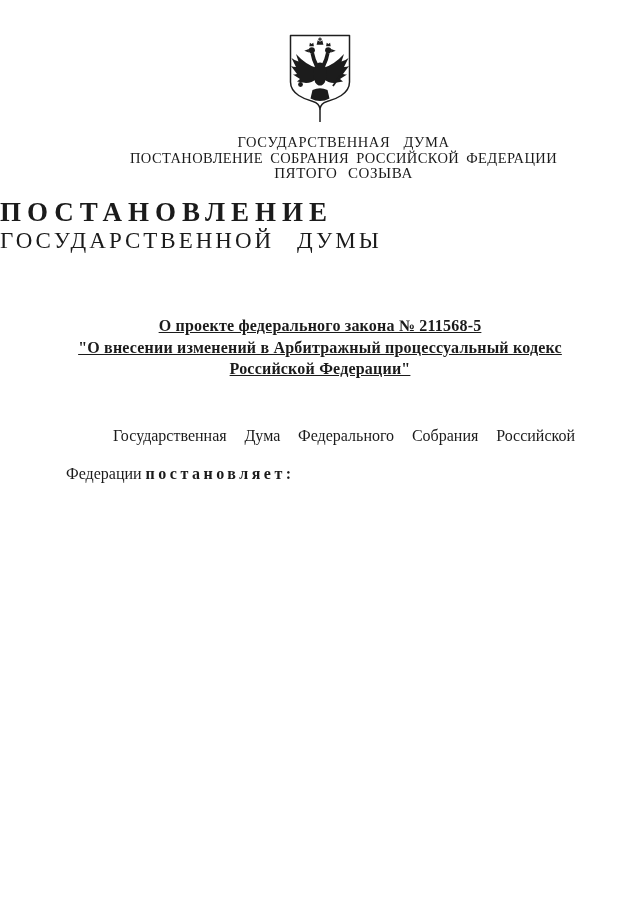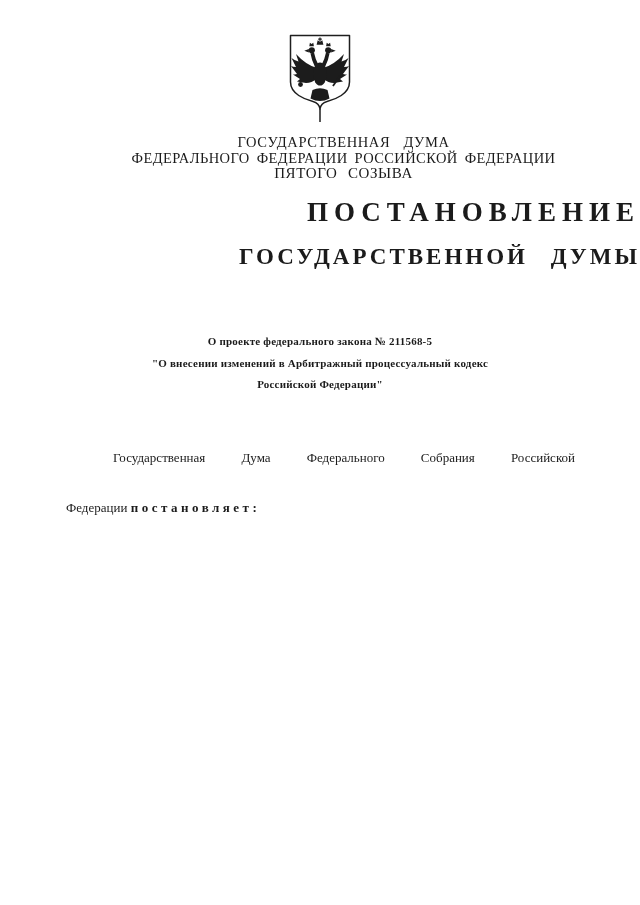--- a/index.html
+++ b/index.html
@@ -25,40 +25,40 @@
   }
   .org-line2 {
     font-size: 14.5px; line-height: 16px;
     letter-spacing: 0.4px; word-spacing: 3px;
   }
   .org-line3 {
     font-size: 15px; line-height: 15px;
     letter-spacing: 0.6px; word-spacing: 6px;
   }
 
-  .doc-title { text-align: right; margin-top: 17px; }
+  .doc-title { text-align: left; margin-top: 17px; }
   .title-main {
     font-size: 27px; font-weight: bold; line-height: 29px;
     letter-spacing: 6px;
   }
   .title-sub {
-    font-size: 23px; font-weight: bold; line-height: 25px;
-    letter-spacing: 3px; word-spacing: 14px; margin-top: 17px; padding-left: 34px;
+    font-size: 23px; font-weight: normal; line-height: 25px;
+    letter-spacing: 3px; word-spacing: 14px; margin-top: 1px;
   }
 
   .subject {
     text-align: center; font-weight: bold;
     margin-top: 62px;
   }
-  .subject-line { font-size: 11px; line-height: 21.5px; letter-spacing: 0.2px; }
+  .subject-line { font-size: 16px; line-height: 21.5px; letter-spacing: 0.2px; text-decoration: underline; }
 
   .doc-body {
     margin: 37px 65px 0 66px; 
-    font-size: 13px;
-    line-height: 50px;
+    font-size: 16px;
+    line-height: 38px;
     text-align: justify;
   }
   .doc-body p { text-indent: 47px; }
   .para-item1 { margin-top: 23px; }
   .emphasis {
     font-weight: bold;
     letter-spacing: 3.5px;
   }
 </style>
 </head>
@@ -101,21 +101,21 @@
         <path d="M25.5,57 Q33,53.5 40.5,57 L42.5,65.5 Q33,70.5 23.5,65.5 Z"></path>
 
         <circle cx="13.5" cy="51.5" r="2.4"></circle>
         <rect x="48.5" y="42" width="1.8" height="12" transform="rotate(35 49.4 48)"></rect>
       </g>
     </svg>
   </div>
 
   <div class="org-header">
     <div class="org-line1">ГОСУДАРСТВЕННАЯ ДУМА</div>
-    <div class="org-line2">ФЕДЕРАЛЬНОГО ФЕДЕРАЦИИ РОССИЙСКОЙ ФЕДЕРАЦИИ</div>
+    <div class="org-line2">ПОСТАНОВЛЕНИЕ СОБРАНИЯ РОССИЙСКОЙ ФЕДЕРАЦИИ</div>
     <div class="org-line3">ПЯТОГО СОЗЫВА</div>
   </div>
 
   <div class="doc-title">
     <div class="title-main">ПОСТАНОВЛЕНИЕ</div>
     <div class="title-sub">ГОСУДАРСТВЕННОЙ ДУМЫ</div>
   </div>
 
   <div class="subject">
     <div class="subject-line">О проекте федерального закона № 211568-5</div>

